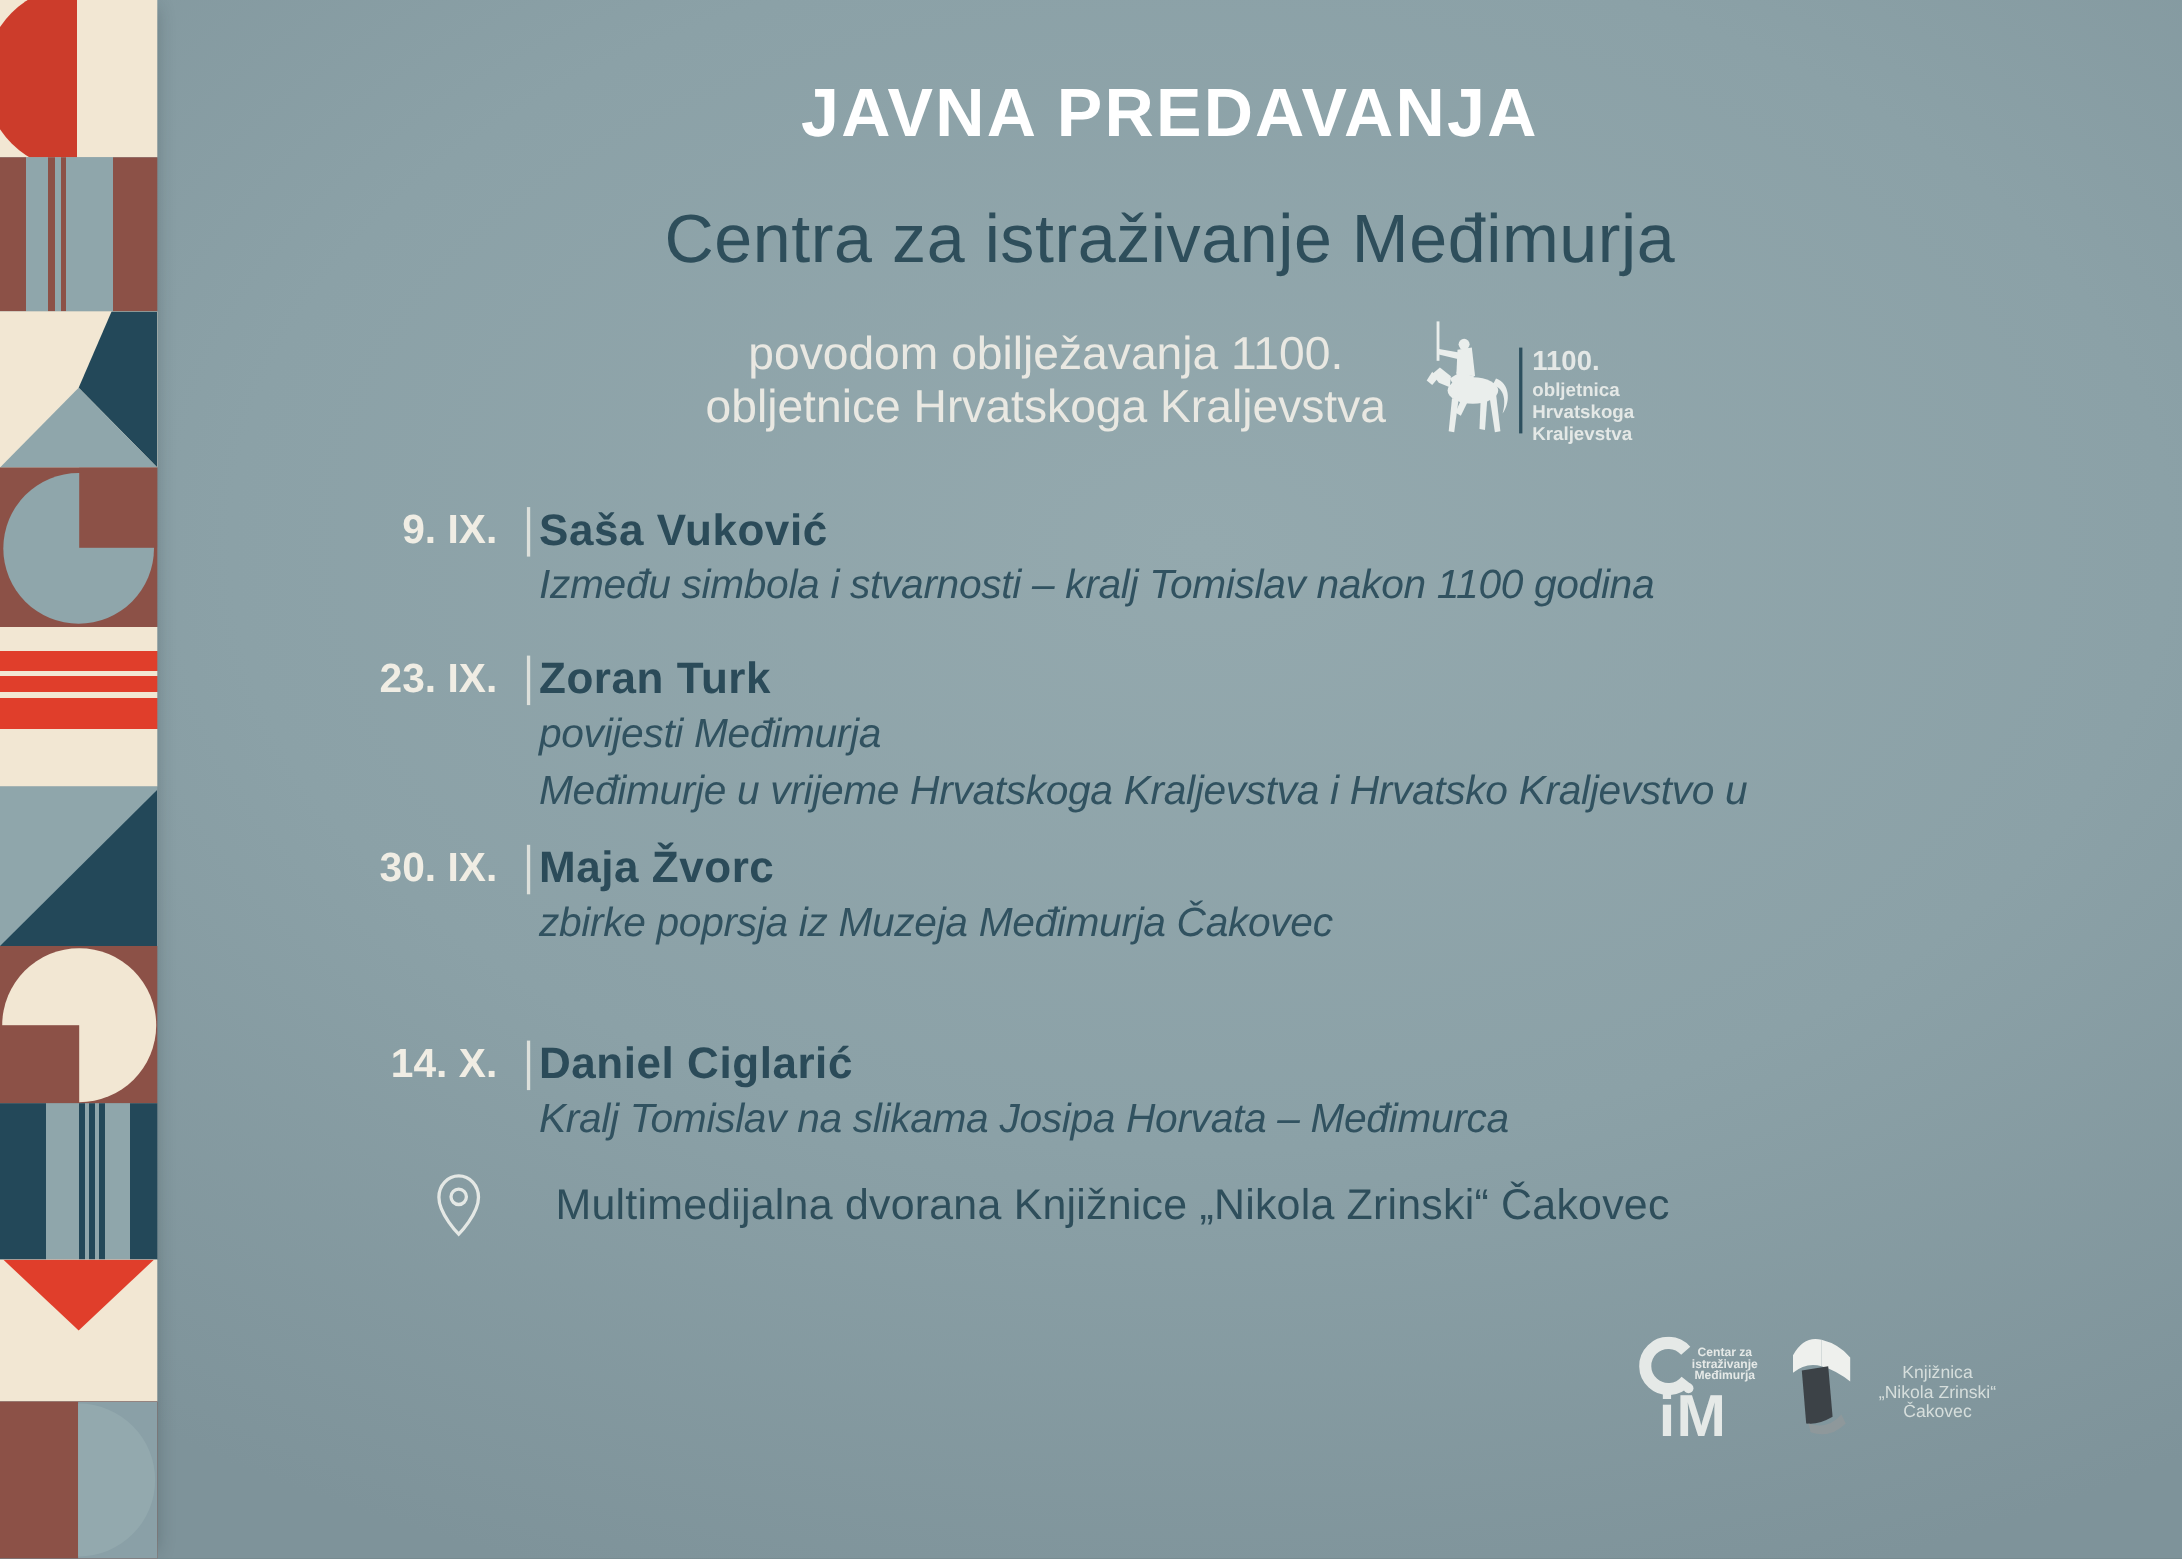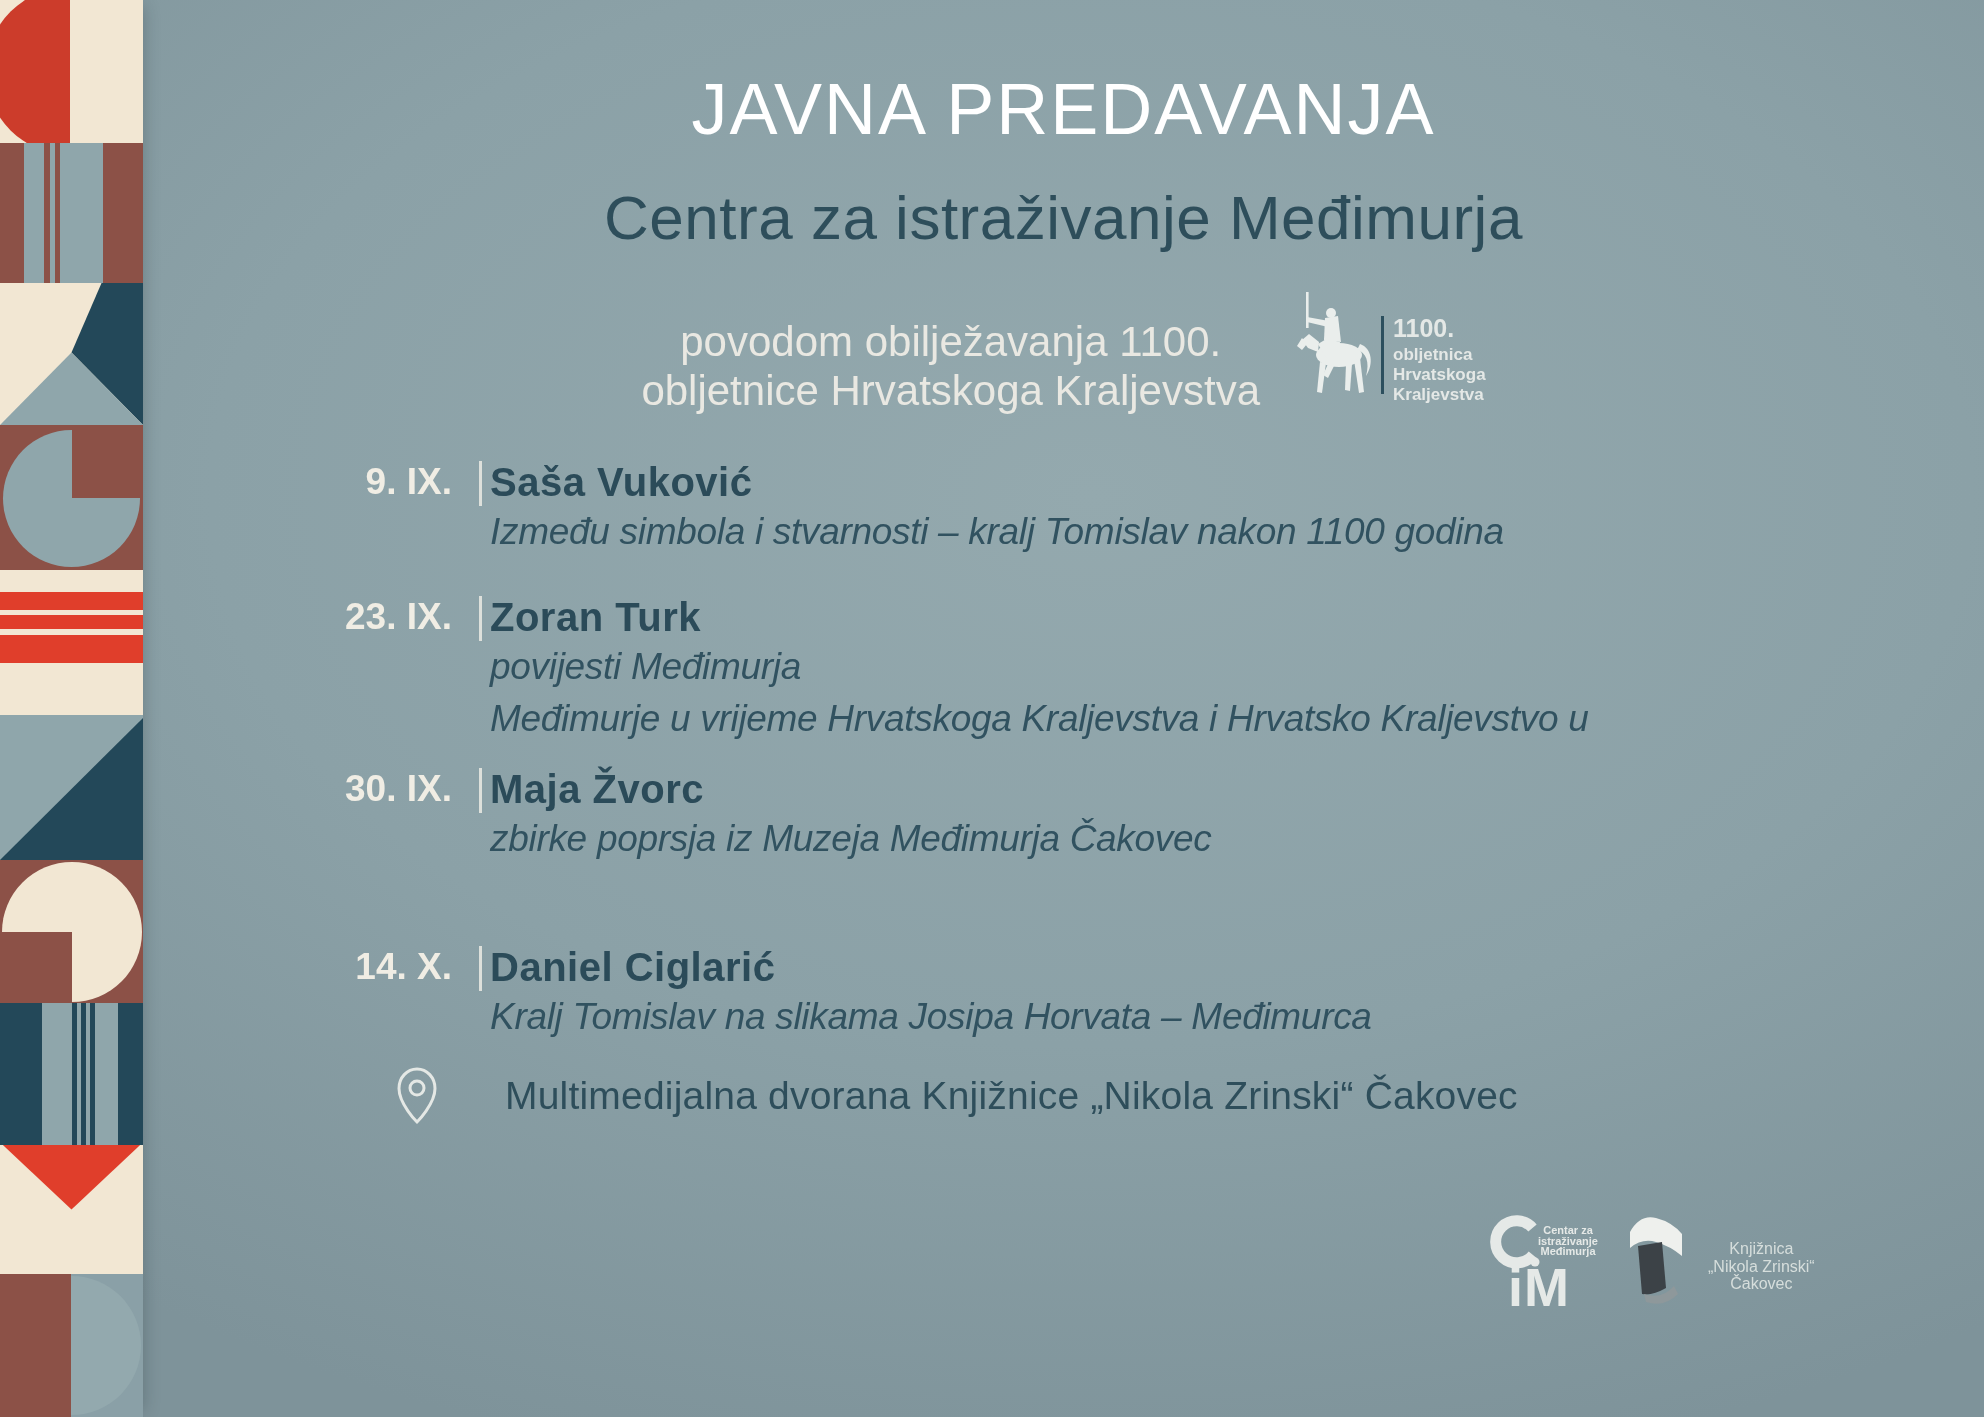--- a/index.html
+++ b/index.html
@@ -38,25 +38,25 @@
   .t7{height:143px;background:var(--brick);}
   .t7 .disc{left:2px;top:2px;width:140px;height:140px;border-radius:50%;background:var(--cream);}
   .t7 .notch{left:0;top:72px;width:72px;height:71px;background:var(--brick);}
   .t8{height:142px;background:linear-gradient(90deg,var(--navy) 0 42px,var(--tg) 42px 72px,var(--navy) 72px 77px,var(--tg) 77px 81px,var(--navy) 81px 86px,var(--tg) 86px 90px,var(--navy) 90px 95px,var(--tg) 95px 118px,var(--navy) 118px 100%);}
   .t9{height:129px;background:var(--cream);}
   .t9 .red{inset:0;background:var(--red);clip-path:polygon(2% 0,98% 0,50% 50%);}
   .t10{height:143px;background:var(--brick);}
   .t10 .band{left:71px;top:0;width:72px;height:143px;background:#8AA0A7;}
   .t10 .disc{left:71px;top:2px;width:70px;height:139px;border-radius:0 70px 70px 0;background:#93A9AE;}
   
-  .page-title{position:absolute;left:143px;right:0;top:68px;text-align:center;font-size:72px;font-weight:normal;letter-spacing:2px;color:#FFFFFF;}
+  .page-title{position:absolute;left:143px;right:0;top:68px;text-align:center;font-size:62px;font-weight:bold;letter-spacing:2px;color:#FFFFFF;}
   .page-subtitle{position:absolute;left:143px;right:0;top:182px;text-align:center;font-size:62px;font-weight:normal;color:var(--dark);letter-spacing:.5px;}
   
   .intro-row{position:absolute;left:143px;right:0;top:292px;display:flex;justify-content:center;align-items:flex-start;gap:34px;}
-  .occasion{font-size:42px;line-height:49px;color:var(--light);text-align:center;padding-top:4px;margin-top:21px;}
+  .occasion{font-size:42px;line-height:49px;color:var(--light);text-align:center;padding-top:4px;}
   .anniv{display:flex;align-items:flex-start;}
   .horseman{width:82px;height:104px;}
   .anniv-divider{width:3px;height:78px;background:#2C4F5E;margin:24px 9px 0 5px;}
   .anniv-text{margin-top:24px;color:#E4E8E6;}
   .anniv-year{font-size:25px;font-weight:bold;line-height:25px;margin-bottom:4px;}
   .anniv-line{font-size:17px;font-weight:bold;line-height:20px;}
   
   .lecture{position:absolute;left:281px;display:flex;align-items:flex-start;}
   .l1{top:458px}.l2{top:593px}.l3{top:765px}.l4{top:943px}
   .lec-date{width:171px;text-align:right;font-size:37px;font-weight:bold;color:#F0EDE4;line-height:48px;}

